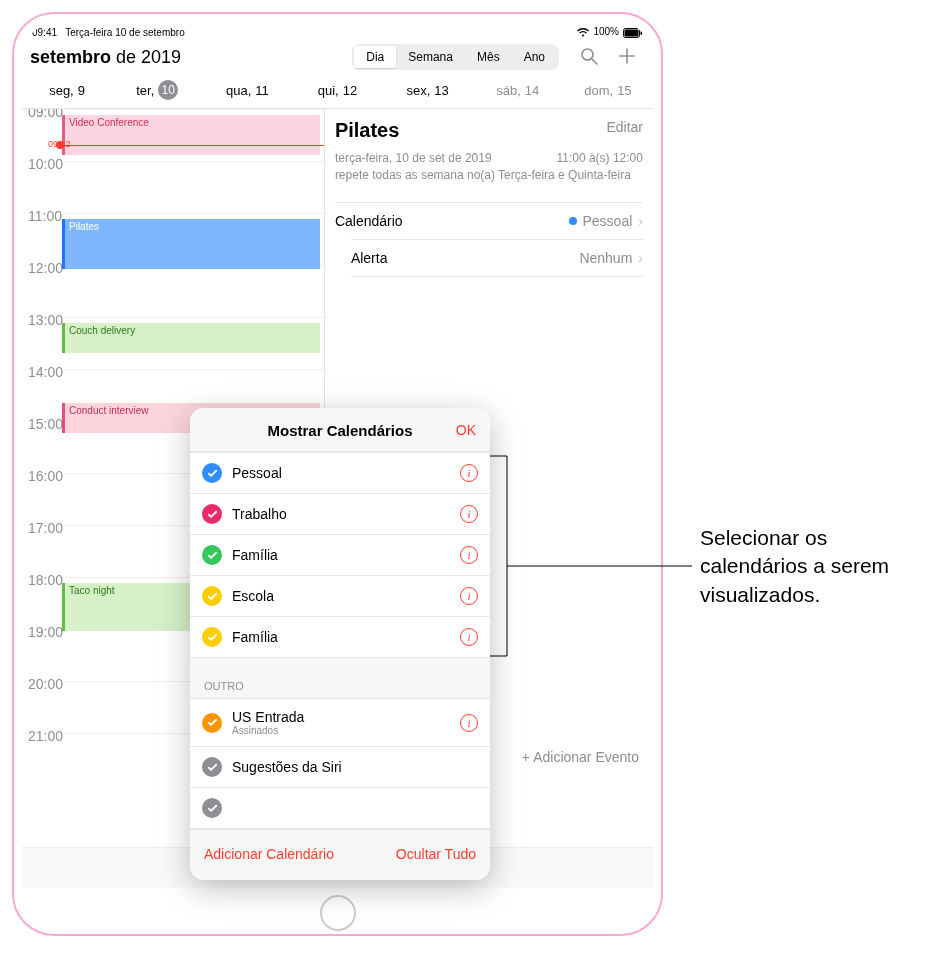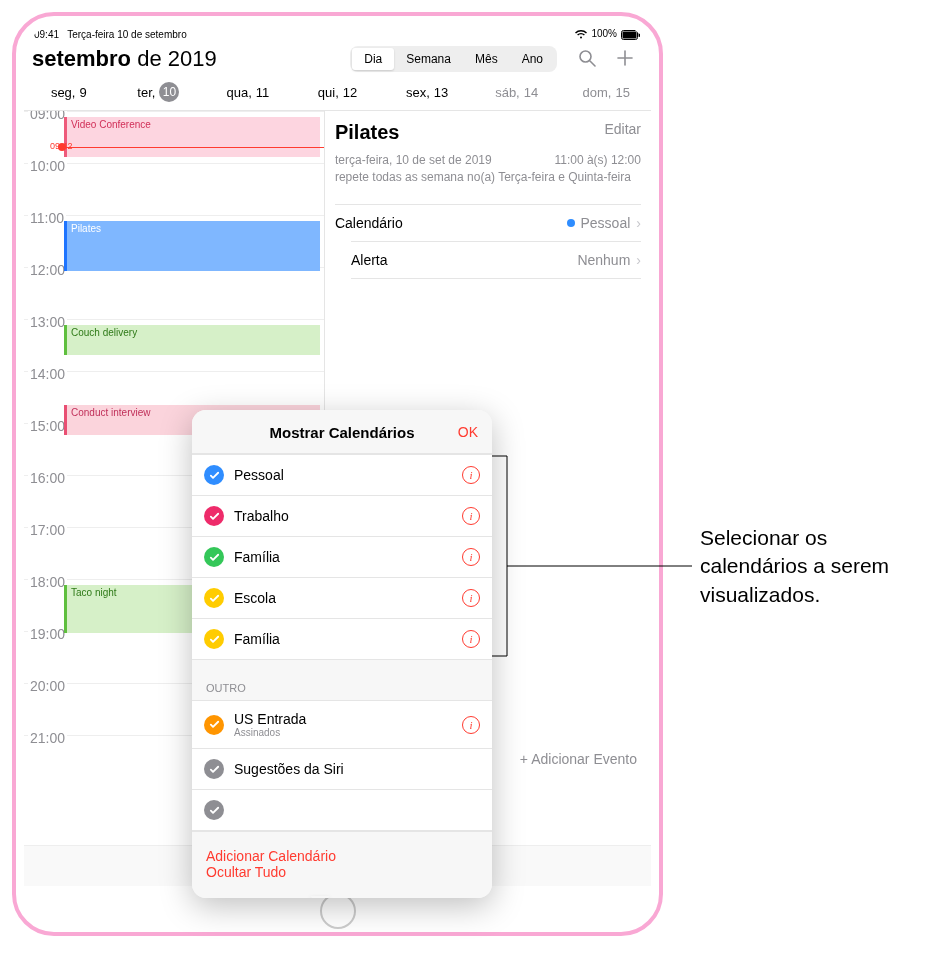--- a/index.html
+++ b/index.html
@@ -8,21 +8,21 @@
     background: #fff;
     width: 947px;
     height: 958px;
     position: relative;
     font-size: 14px;
   }
   .ipad-frame {
     position: absolute;
     left: 12px; top: 12px;
     width: 651px; height: 924px;
-    border: 4px solid #f9a8d4;
+    border: 2px solid #f9a8d4;
     border-radius: 42px;
     background: #fff;
   }
   .ipad-inner {
     position: absolute;
     left: 8px; top: 8px; right: 8px; bottom: 8px;
     border-radius: 36px;
     overflow: hidden;
     background: #fff;
   }
@@ -39,21 +39,21 @@
   .battery svg { vertical-align: middle; }
   .wifi-icon svg { vertical-align: middle; }
 
   .top-bar {
     display: flex;
     align-items: center;
     padding: 4px 8px 6px;
     gap: 8px;
   }
   .month-title {
-    font-size: 22px;
+    font-size: 18px;
     color: #000;
   }
   .month-title b { font-weight: 600; }
   .seg-control {
     display: flex;
     background: #eee;
     border-radius: 8px;
     padding: 2px;
     margin-left: auto;
   }
@@ -266,21 +266,20 @@
     flex-shrink: 0;
   }
   .gift-icon { color: #ff3b30; margin-right: 2px; }
   .popover-footer {
     display: flex;
     justify-content: space-between;
     padding: 16px 14px 18px;
     font-size: 14px;
     background: #f7f7f7;
     border-top: 1px solid #e5e5e5;
-    flex-direction: column;
   }
   .popover-footer span { color: #ff3b30; }
 
   .bottom-bar {
     position: absolute;
     left: 0; right: 0;
     bottom: 38px;
     display: flex;
     justify-content: center;
     padding: 12px 18px;

